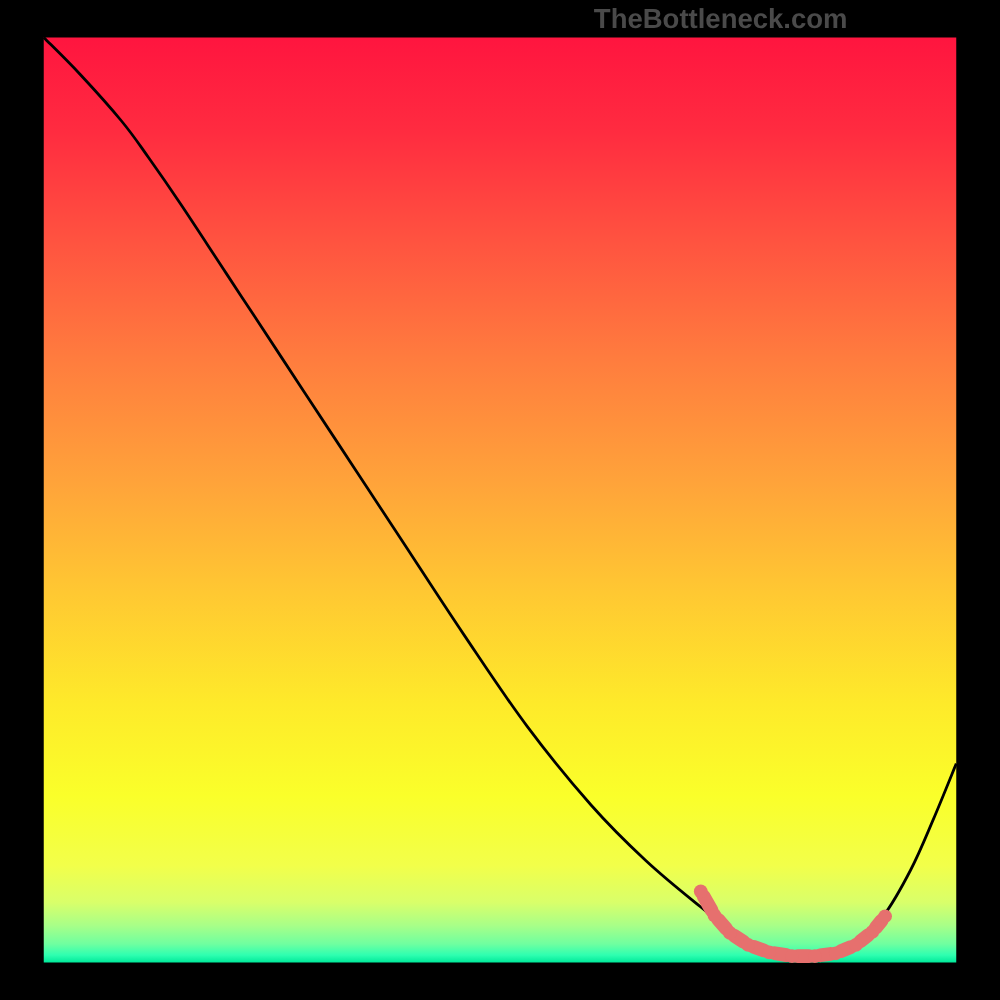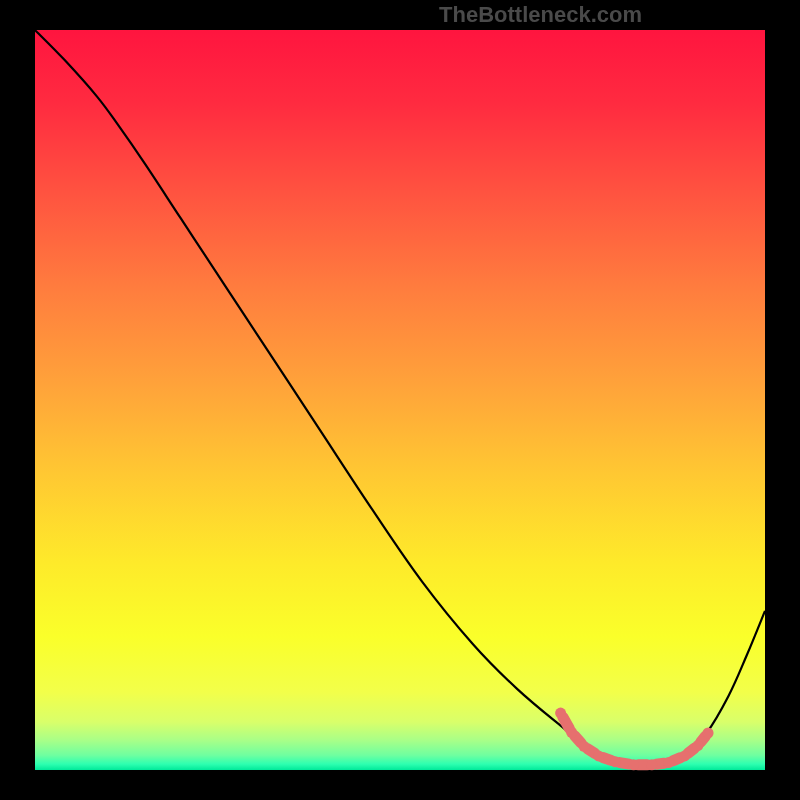--- a/index.html
+++ b/index.html
@@ -8,20 +8,21 @@
     width: 800px;
     height: 800px;
     background: #000000;
     overflow: hidden;
     font-family: Arial, Helvetica, sans-serif;
   }
   .container {
     position: relative;
     width: 656px;
     height: 800px;
+    padding-left: 36px;
   }
   .watermark {
     position: absolute;
     top: 2px;
     right: 14px;
     color: #4a4a4a;
     font-size: 22px;
     font-weight: 600;
     letter-spacing: 0px;
     z-index: 10;

